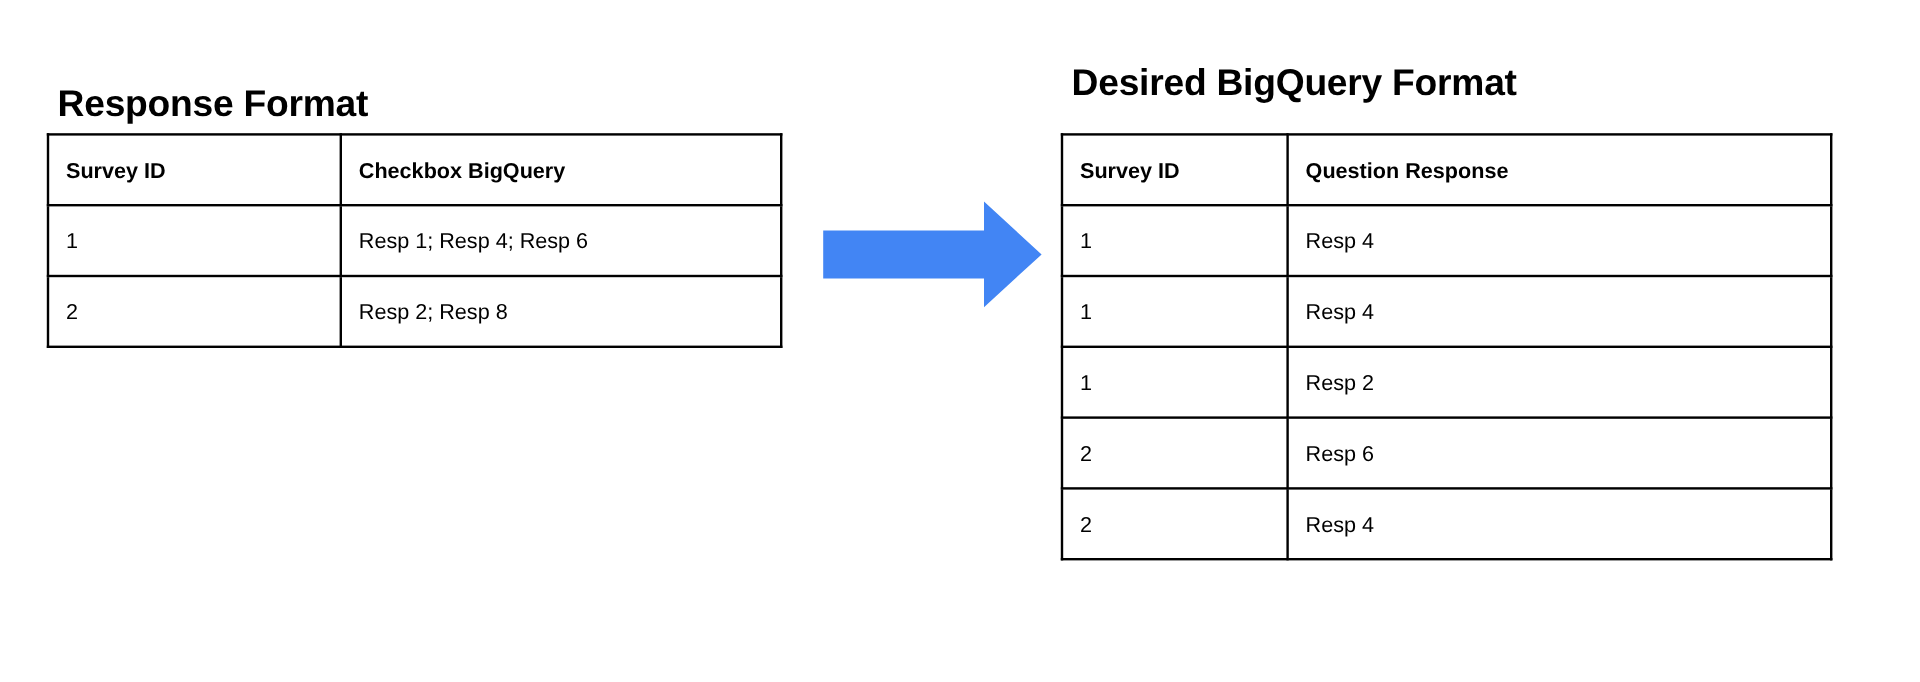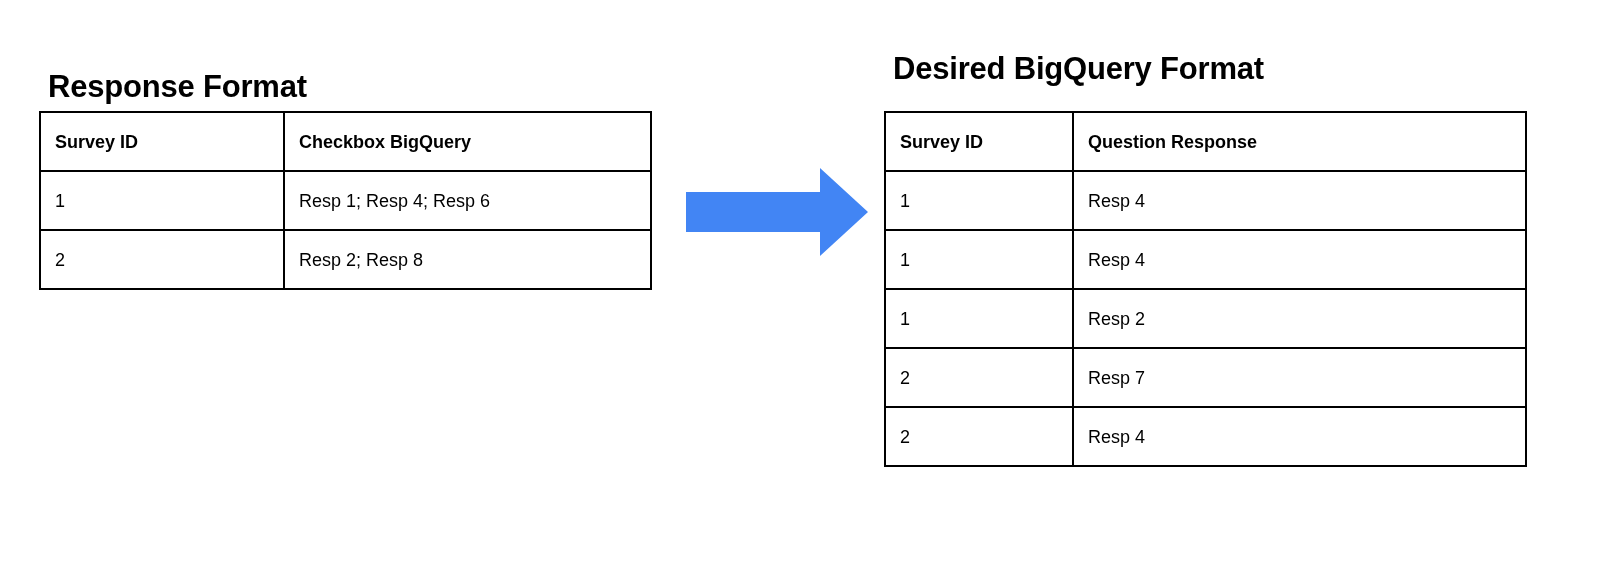--- a/index.html
+++ b/index.html
@@ -130,21 +130,21 @@
       <tr>
         <td>1</td>
         <td>Resp 4</td>
       </tr>
       <tr>
         <td>1</td>
         <td>Resp 2</td>
       </tr>
       <tr>
         <td>2</td>
-        <td>Resp 7</td>
+        <td>Resp 6</td>
       </tr>
       <tr>
         <td>2</td>
         <td>Resp 4</td>
       </tr>
     </tbody>
   </table>
 
 </div>
 

